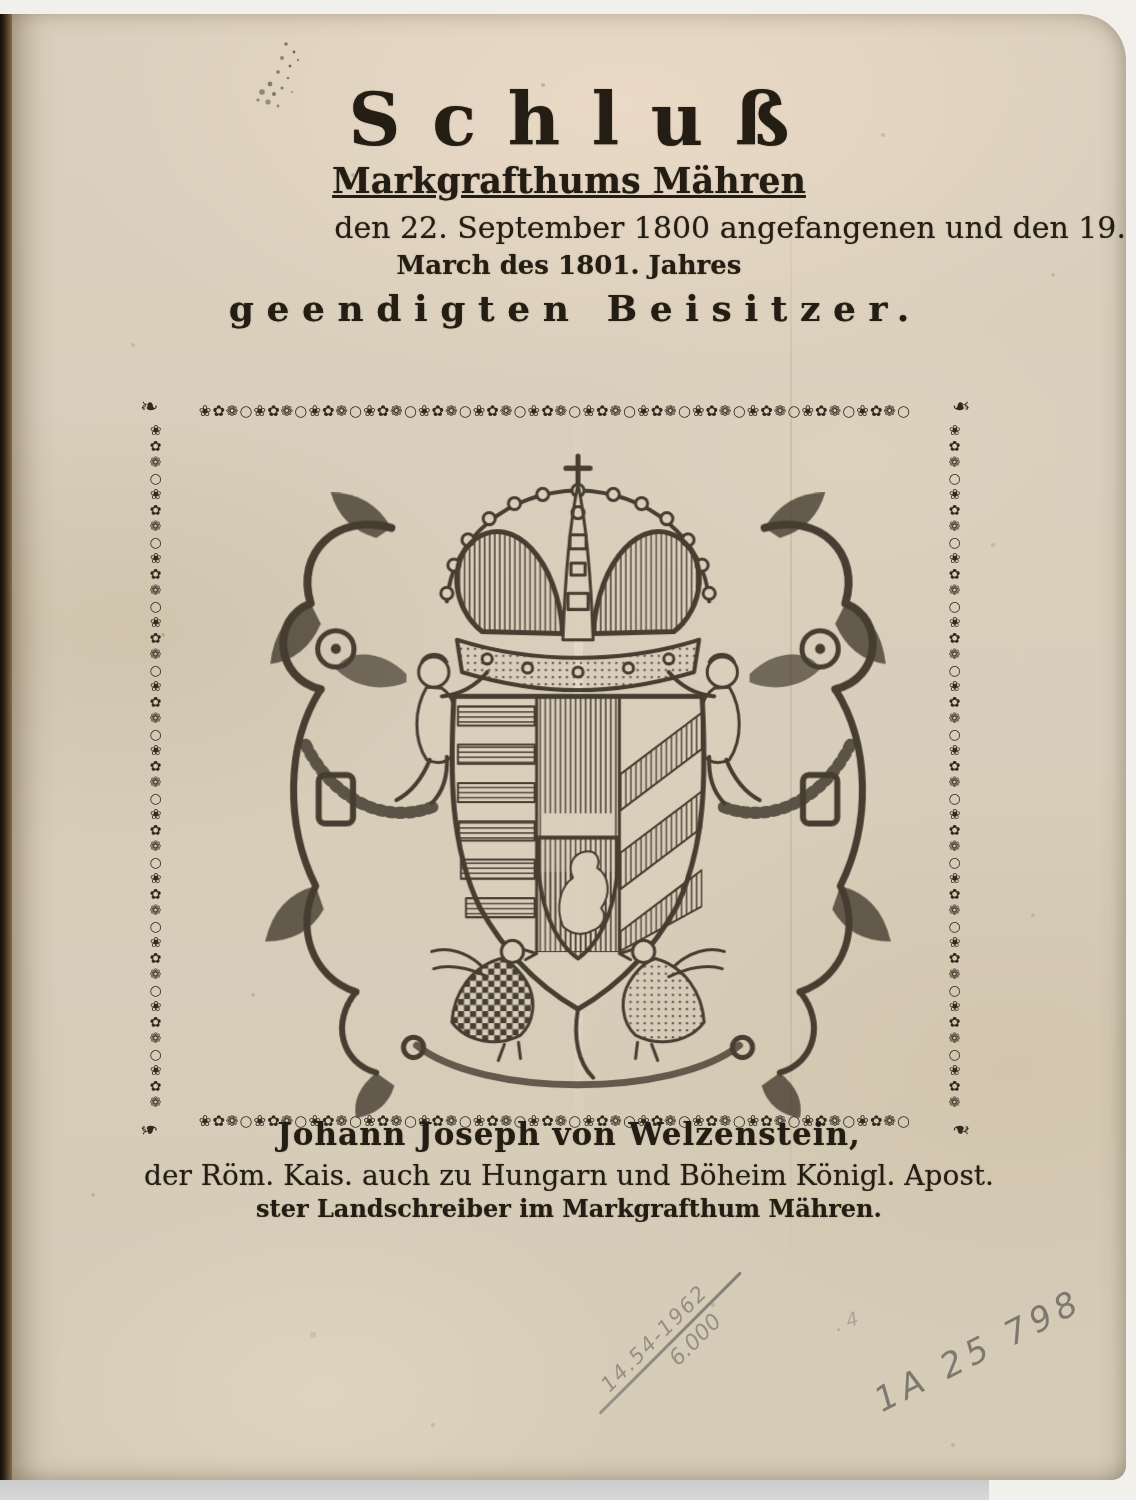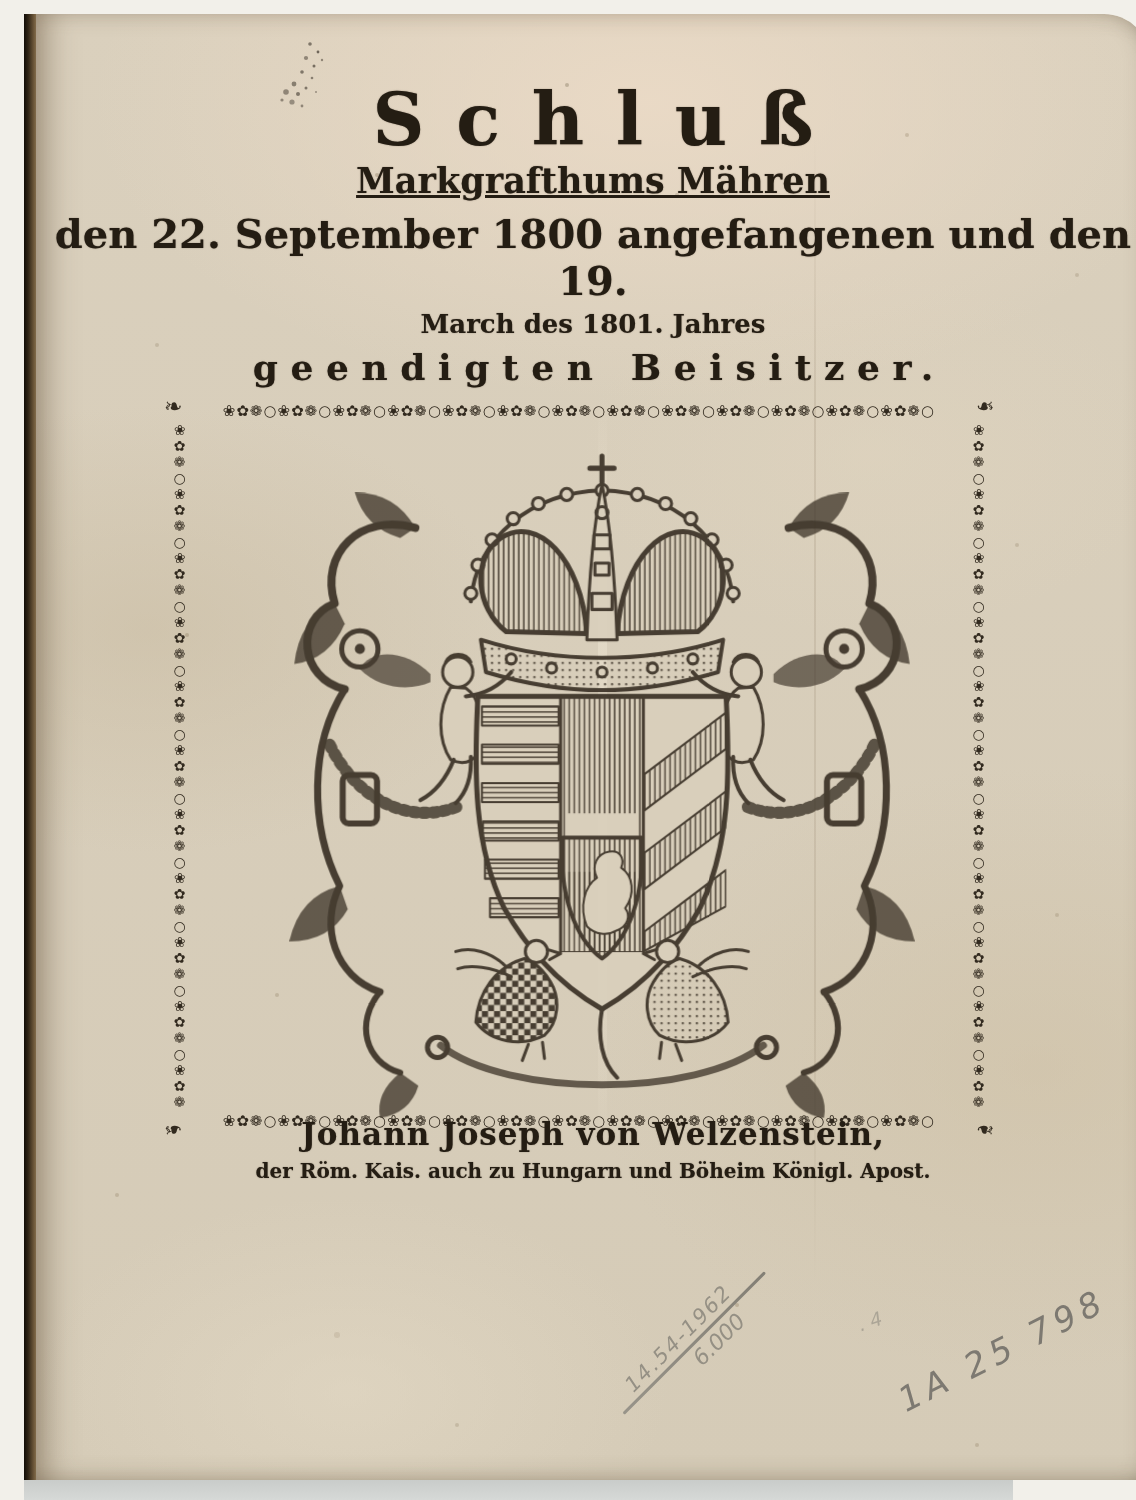--- a/index.html
+++ b/index.html
@@ -1,18 +1,18 @@
 <!DOCTYPE html>
 <html><head>
 <meta charset="utf-8">
 <style>
   html,body{margin:0;padding:0;}
   body{width:1136px;height:1500px;overflow:hidden;background:#f2f0ea;
        font-family:"DejaVu Serif", serif;}
-  .page{position:relative;width:989px;height:1500px;background:#f2f0ea;margin-left:24px;}
+  .page{position:relative;width:989px;height:1500px;background:#f2f0ea;}
 
   
   .scan-right{position:absolute;top:14px;right:0;width:16px;height:1466px;
     background:linear-gradient(to bottom,#12100a,#1b1811 60%,#141209);}
   .corner-dark{position:absolute;top:14px;right:0;width:58px;height:74px;
     background:#15120c;}
   .scan-bottom{position:absolute;left:0;bottom:0;width:100%;height:20px;
     background:linear-gradient(to bottom,#c9ccca,#d6d9d7);}
   .spine{position:absolute;left:0;top:14px;width:16px;height:1466px;
     background:linear-gradient(to right,#120d07 0%,#2e2315 25%,#6a5538 60%,#a68e66 100%);}
@@ -47,21 +47,21 @@
       300px 1320px 0 2px rgba(130,110,80,.15), 940px 1430px 0 1px rgba(115,95,65,.22),
       640px 180px 0 1px rgba(100,85,60,.2), 120px 330px 0 1px rgba(115,95,65,.2),
       1040px 260px 0 1px rgba(115,95,65,.2);}
 
   
   .titleblock{position:absolute;top:68px;left:0;right:0;text-align:center;
     color:#241d13;text-shadow:0 0 1.2px rgba(40,28,16,.55);}
   .t1{font-size:72px;font-weight:bold;letter-spacing:.44em;text-indent:.44em;line-height:1.05;}
   .t2{font-size:44px;font-weight:bold;margin-top:12px;}
   .t3{font-size:35px;font-weight:bold;margin-top:2px;text-decoration:underline;}
-  .t4{font-size:40px;font-weight:bold;margin-top:9px;}
+  .t4{font-size:30px;font-weight:normal;margin-top:9px;text-align:right;}
   .t5{font-size:26px;font-weight:bold;margin-top:5px;}
   .t6{font-size:36px;font-weight:bold;letter-spacing:.35em;text-indent:.35em;margin-top:7px;}
 
   
   .frame{position:absolute;left:140px;top:394px;width:806px;height:716px;color:#322a1f;}
   .bh{position:absolute;left:16px;right:16px;height:22px;overflow:hidden;
       font-size:15px;letter-spacing:1px;white-space:nowrap;text-align:center;
       font-family:"DejaVu Sans",sans-serif;}
   .bh.top{top:-6px;} .bh.bottom{bottom:-10px;}
   .bv{position:absolute;top:14px;bottom:14px;width:21px;overflow:hidden;
@@ -72,21 +72,21 @@
   .c-tl{left:-12px;top:-14px;} .c-tr{right:-12px;top:-14px;transform:scaleX(-1);}
   .c-bl{left:-12px;bottom:-18px;transform:scaleY(-1);} .c-br{right:-12px;bottom:-18px;transform:scale(-1,-1);}
 
   
   .engraving{position:absolute;left:228px;top:428px;width:676px;height:676px;filter:blur(.3px);}
 
   
   .imprint{position:absolute;top:1102px;left:0;right:0;text-align:center;color:#241d13;
     text-shadow:0 0 1.2px rgba(40,28,16,.5);}
   .i1{font-size:31px;font-weight:bold;letter-spacing:1px;}
-  .i2{font-size:20px;font-weight:bold;margin-top:7px;}
+  .i2{font-size:28px;font-weight:normal;margin-top:7px;}
   .i3{font-size:24px;font-weight:bold;margin-top:4px;}
   .i4{font-size:24px;font-weight:bold;margin-top:2px;}
 
   
   .pencil{position:absolute;color:#7b786f;font-family:"DejaVu Sans",sans-serif;
     font-style:italic;}
   .pencil-fraction{left:560px;top:1296px;width:210px;transform:rotate(-45deg);
     text-align:center;opacity:.85;}
   .pf-top{font-size:21px;letter-spacing:2px;margin-left:-34px;color:#8a867c;}
   .pf-line{height:3px;width:200px;margin:1px 0 1px -4px;border-radius:3px;
@@ -282,20 +282,21 @@
           <circle cx="172" cy="600" r="10" stroke-width="5"></circle>
           <circle cx="498" cy="600" r="10" stroke-width="5"></circle>
           <path d="M335 562 C330 590 335 615 350 630" stroke-width="4"></path>
         </g>
       </g>
     </svg>
 
     <div class="imprint">
       <div class="i1">Johann Joseph von Welzenstein,</div>
       <div class="i2">der Röm. Kais. auch zu Hungarn und Böheim Königl. Apost.</div>
+      <div class="i4">ster Landschreiber im Markgrafthum Mähren.</div>
     </div>
 
     <div class="pencil pencil-fraction">
       <div class="pf-top">14.54-1962</div>
       <div class="pf-line"></div>
       <div class="pf-bottom">6.000</div>
     </div>
     <div class="pencil pencil-number">1A 25 798</div>
     <div class="pencil pencil-faint">. 4</div>
 

